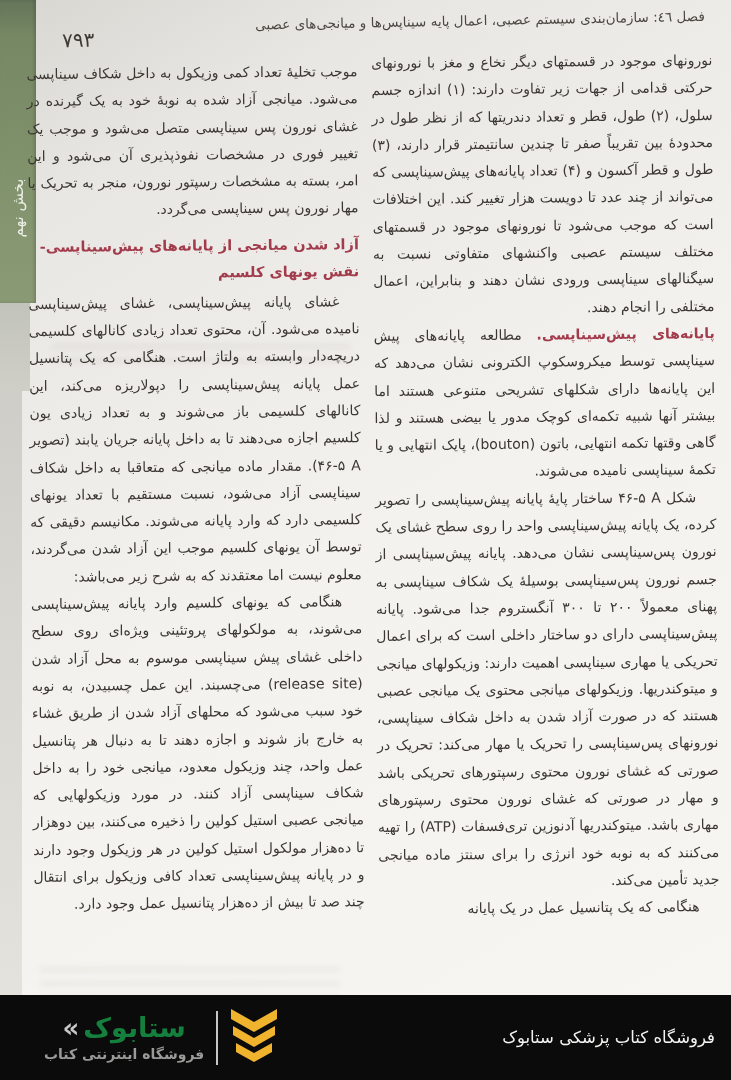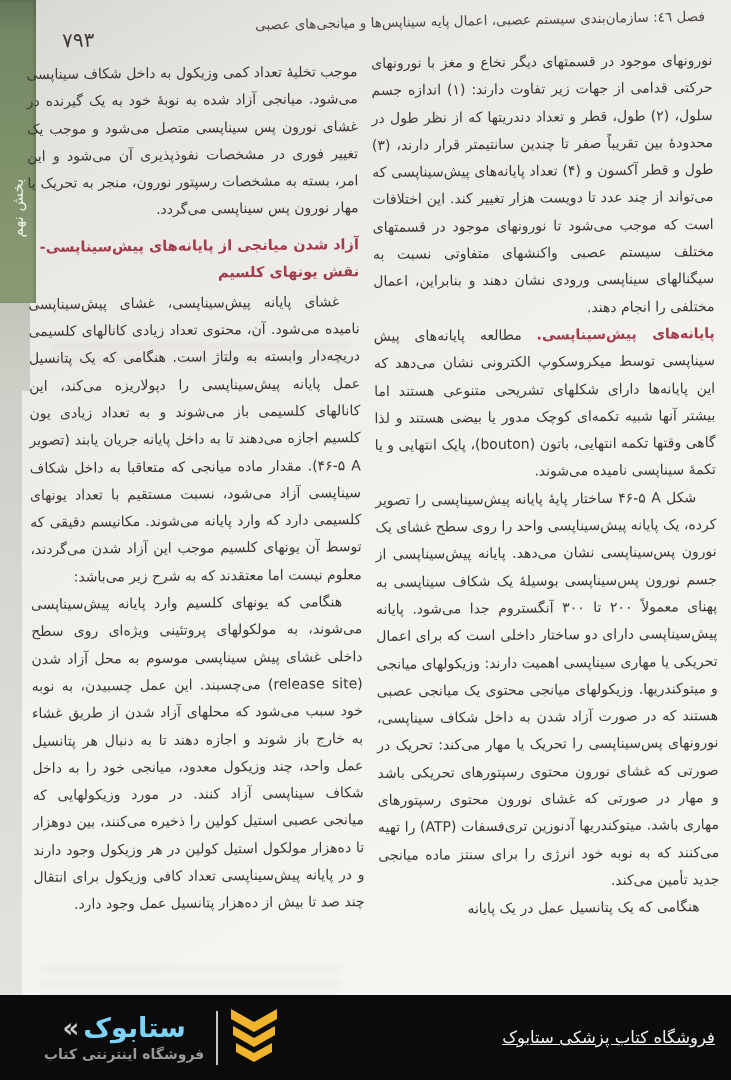--- a/index.html
+++ b/index.html
@@ -67,31 +67,31 @@
   .bleed-a { right:380px; top:345px; width:300px; height:28px; }
   .bleed-b { left:40px; top:968px; width:300px; height:30px; }
   
   .footer {
     position:absolute; left:0; right:0; bottom:0; height:85px;
     background:#0b0b0b; box-sizing:border-box;
     display:flex; align-items:center; justify-content:space-between;
     padding:0 16px 0 44px;
   }
   .footer-text { display:flex; flex-direction:column; align-items:flex-end; gap:5px; }
-  .store-name { direction:rtl; color:#f4f4f2; font-size:16.5px;text-decoration:underline; }
+  .store-name { direction:rtl; color:#f4f4f2; font-size:16.5px; }
   .site-url {
     color:#fdfdfd; font-size:18px; font-weight:bold; letter-spacing:5.5px;
     white-space:nowrap;
   }
   .site-url .accent { color:#f0b32e; }
   .footer-logo { display:flex; align-items:center; gap:12px; }
   .logo-word-block { display:flex; flex-direction:column; align-items:center; gap:3px; }
   .wm-row { display:flex; align-items:center; gap:4px; }
   .wm-guillemet { color:#c7c7c7; font-size:26px; font-weight:bold; line-height:20px; }
-  .wm-text { color:#7dd3fc; font-size:27px; font-weight:bold; direction:rtl; line-height:30px; }
+  .wm-text { color:#15803d; font-size:27px; font-weight:bold; direction:rtl; line-height:30px; }
   .logo-tagline { color:#9a9a98; font-size:14px; direction:rtl;font-weight:bold; }
   .logo-divider { width:2px; height:54px; background:#e8e8e6; opacity:.85; }
   .chevron-emblem { display:block; }
 </style>
 </head>
 <body>
 
 <div class="page">
 
   <div class="edge-strip"></div>

